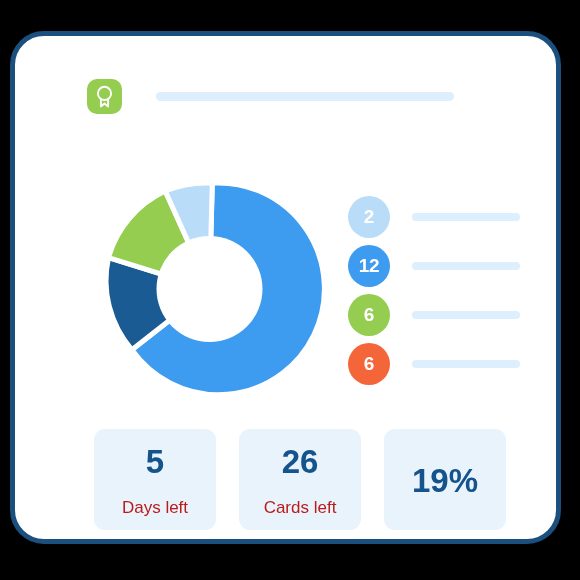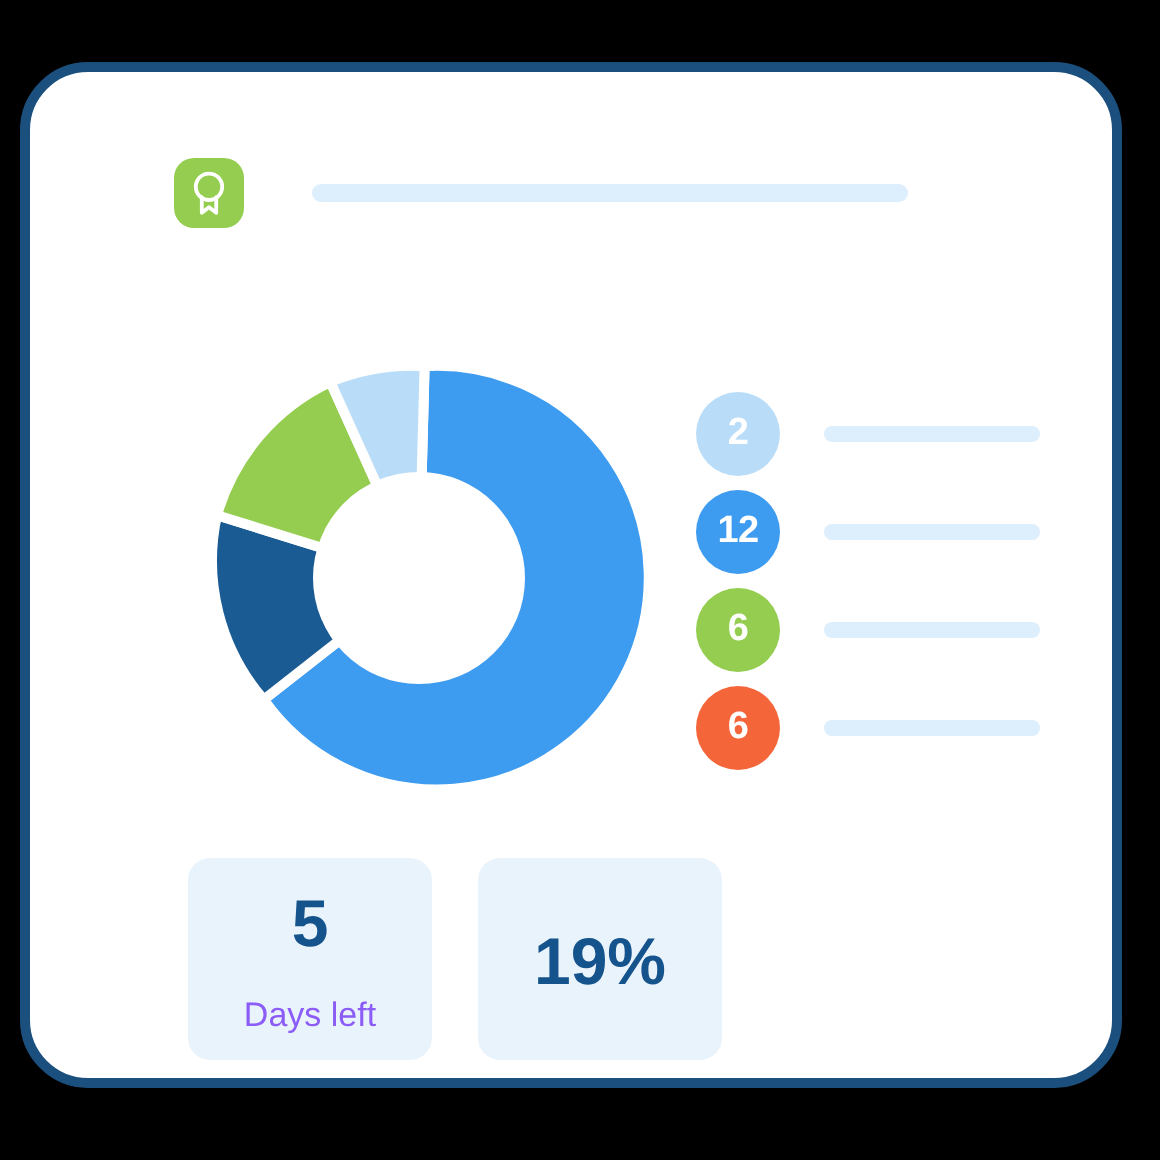--- a/index.html
+++ b/index.html
@@ -128,21 +128,21 @@
   }
   .stat-value {
     font-size: 33px;
     font-weight: bold;
     color: #14538c;
     line-height: 1;
     margin-top: 2px;
   }
   .stat-label {
     font-size: 17px;
-    color: #8b5cf6;
+    color: #b91c1c;
     margin-top: 21px;
     line-height: 1;
   }
 </style>
 </head>
 <body>
 
 <div id="stage">
 
   <div class="card">
@@ -199,20 +199,24 @@
 
     </div>
 
     <div class="stats">
 
       <div class="stat">
         <div class="stat-value">5</div>
         <div class="stat-label">Days left</div>
       </div>
 
+      <div class="stat">
+        <div class="stat-value">26</div>
+        <div class="stat-label">Cards left</div>
+      </div>
 
       <div class="stat">
         <div class="stat-value">19%</div>
       </div>
 
     </div>
 
   </div>
 </div>
 

